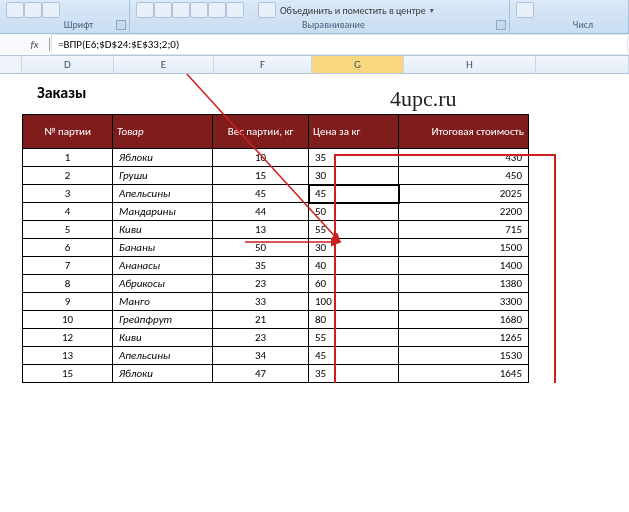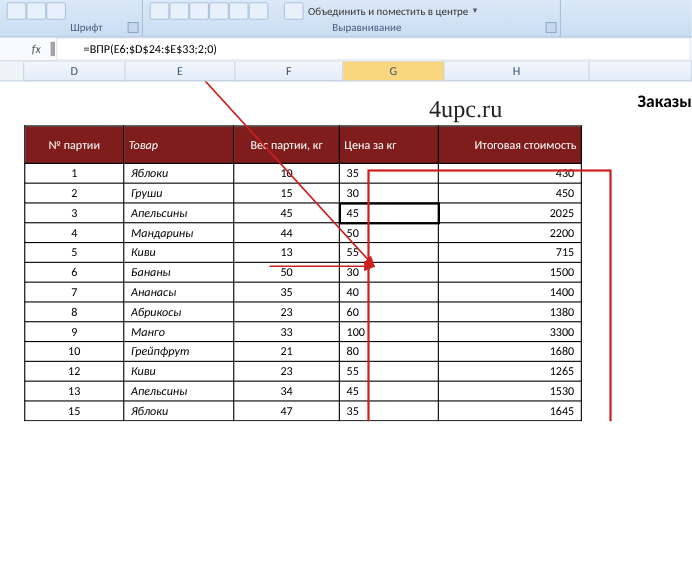--- a/index.html
+++ b/index.html
@@ -59,28 +59,28 @@
     align-items: center;
     height: 22px;
     border-bottom: 1px solid #b8c8dc;
     background: #f8fafd;
   }
   .fx-label {
     width: 30px;
     text-align: center;
     font-style: italic;
     color: #555;
-    border-right: 4px solid #a3a3a3;
+    border-right: 1px solid #a3a3a3;
     margin-left: 20px;
   }
   .fx-input {
     flex: 1;
     border: none;
     background: #fff;
-    padding: 3px 24px;
+    padding: 3px 6px;
     font-size: 11px;
     font-family: Calibri, Arial, sans-serif;
     outline: none;
     margin: 1px;
     border: 1px solid #e0e6ef;
   }
   .col-headers {
     display: flex;
     background: linear-gradient(#f3f7fc, #e3ecf7);
     border-bottom: 1px solid #b3c5dc;
@@ -96,21 +96,20 @@
   .col-h.active { background: #f9d77f; }
   .sheet {
     position: relative;
     width: 629px;
   }
   .title-row {
     display: flex;
     height: 32px;
     align-items: flex-end;
     padding-left: 37px;
-    justify-content: flex-end;
   }
   .title {
     font-size: 16px;
     font-weight: bold;
     padding-bottom: 4px;
   }
   .watermark {
     position: absolute;
     left: 390px;
     top: 12px;
@@ -189,20 +188,26 @@
       <div class="mini-icon"></div>
       <div style="width:14px"></div>
       <div class="merge-btn">
         <div class="mini-icon"></div>
         <span>Объединить и поместить в центре</span>
         <span style="font-size:8px;color:#556;">▾</span>
       </div>
     </div>
     <div class="ribbon-group-label">Выравнивание</div>
     <div class="dlauncher"></div>
+  </div>
+  <div class="ribbon-group" style="flex:1">
+    <div class="ribbon-icons">
+      <div class="mini-icon"></div>
+    </div>
+    <div class="ribbon-group-label">Числ</div>
   </div>
 </div>
 
 <div class="fx-bar">
   <div class="fx-label">fx</div>
   <input class="fx-input" value="=ВПР(E6;$D$24:$E$33;2;0)" style="">
 </div>
 
 <div class="col-headers">
   <div style="width:22px;border-right:1px solid #c9d7e9;background:#eef3fa"></div>

